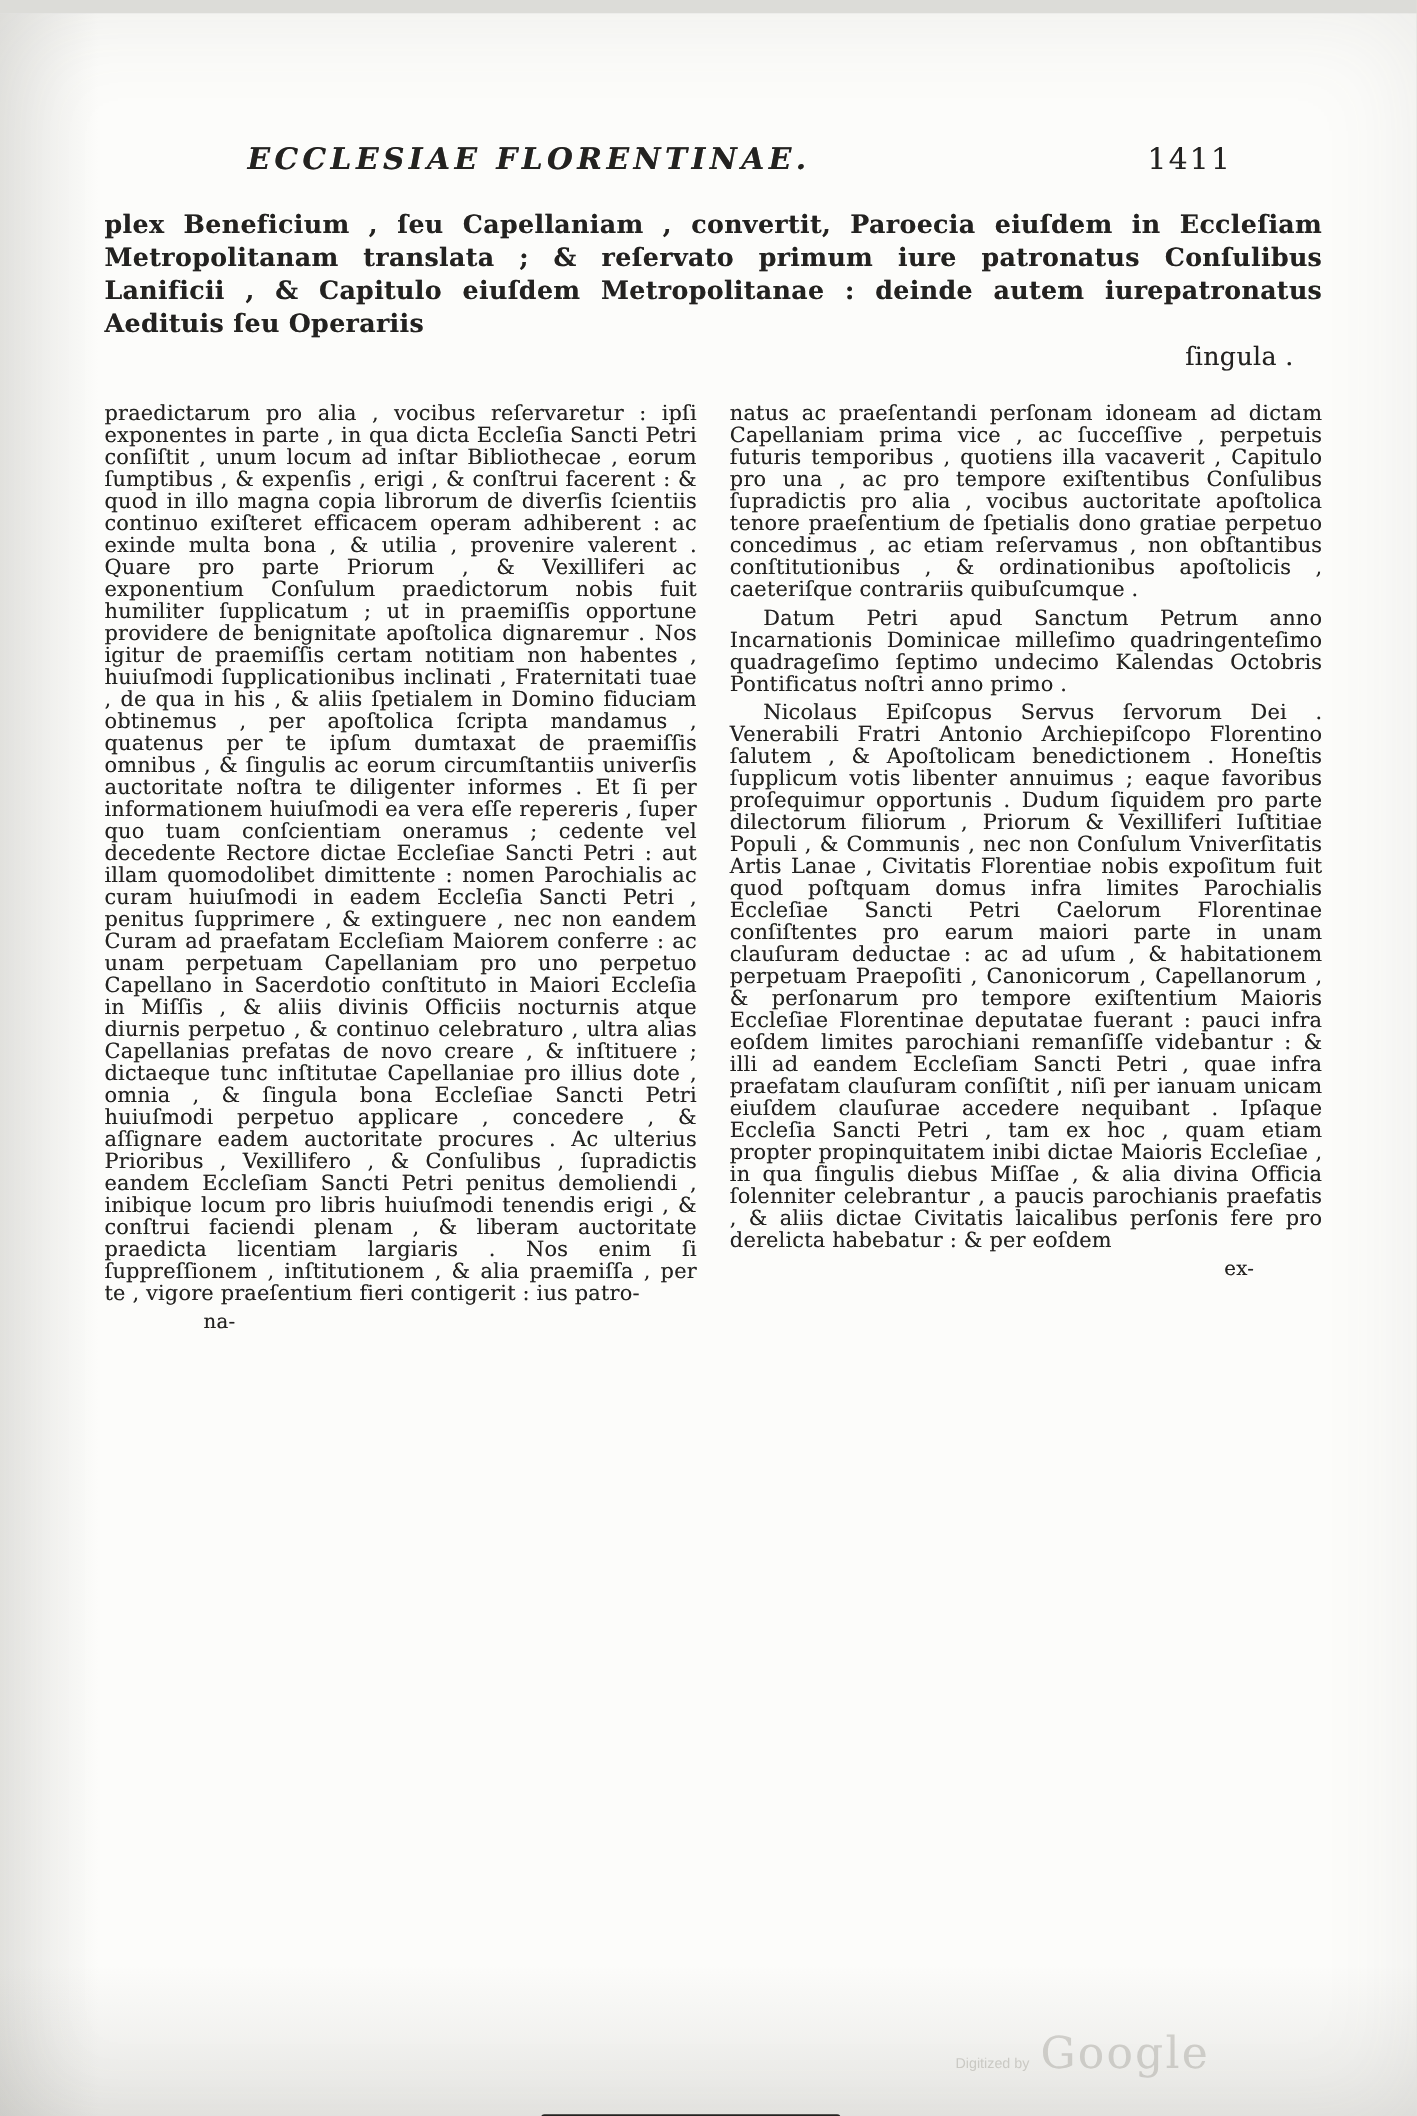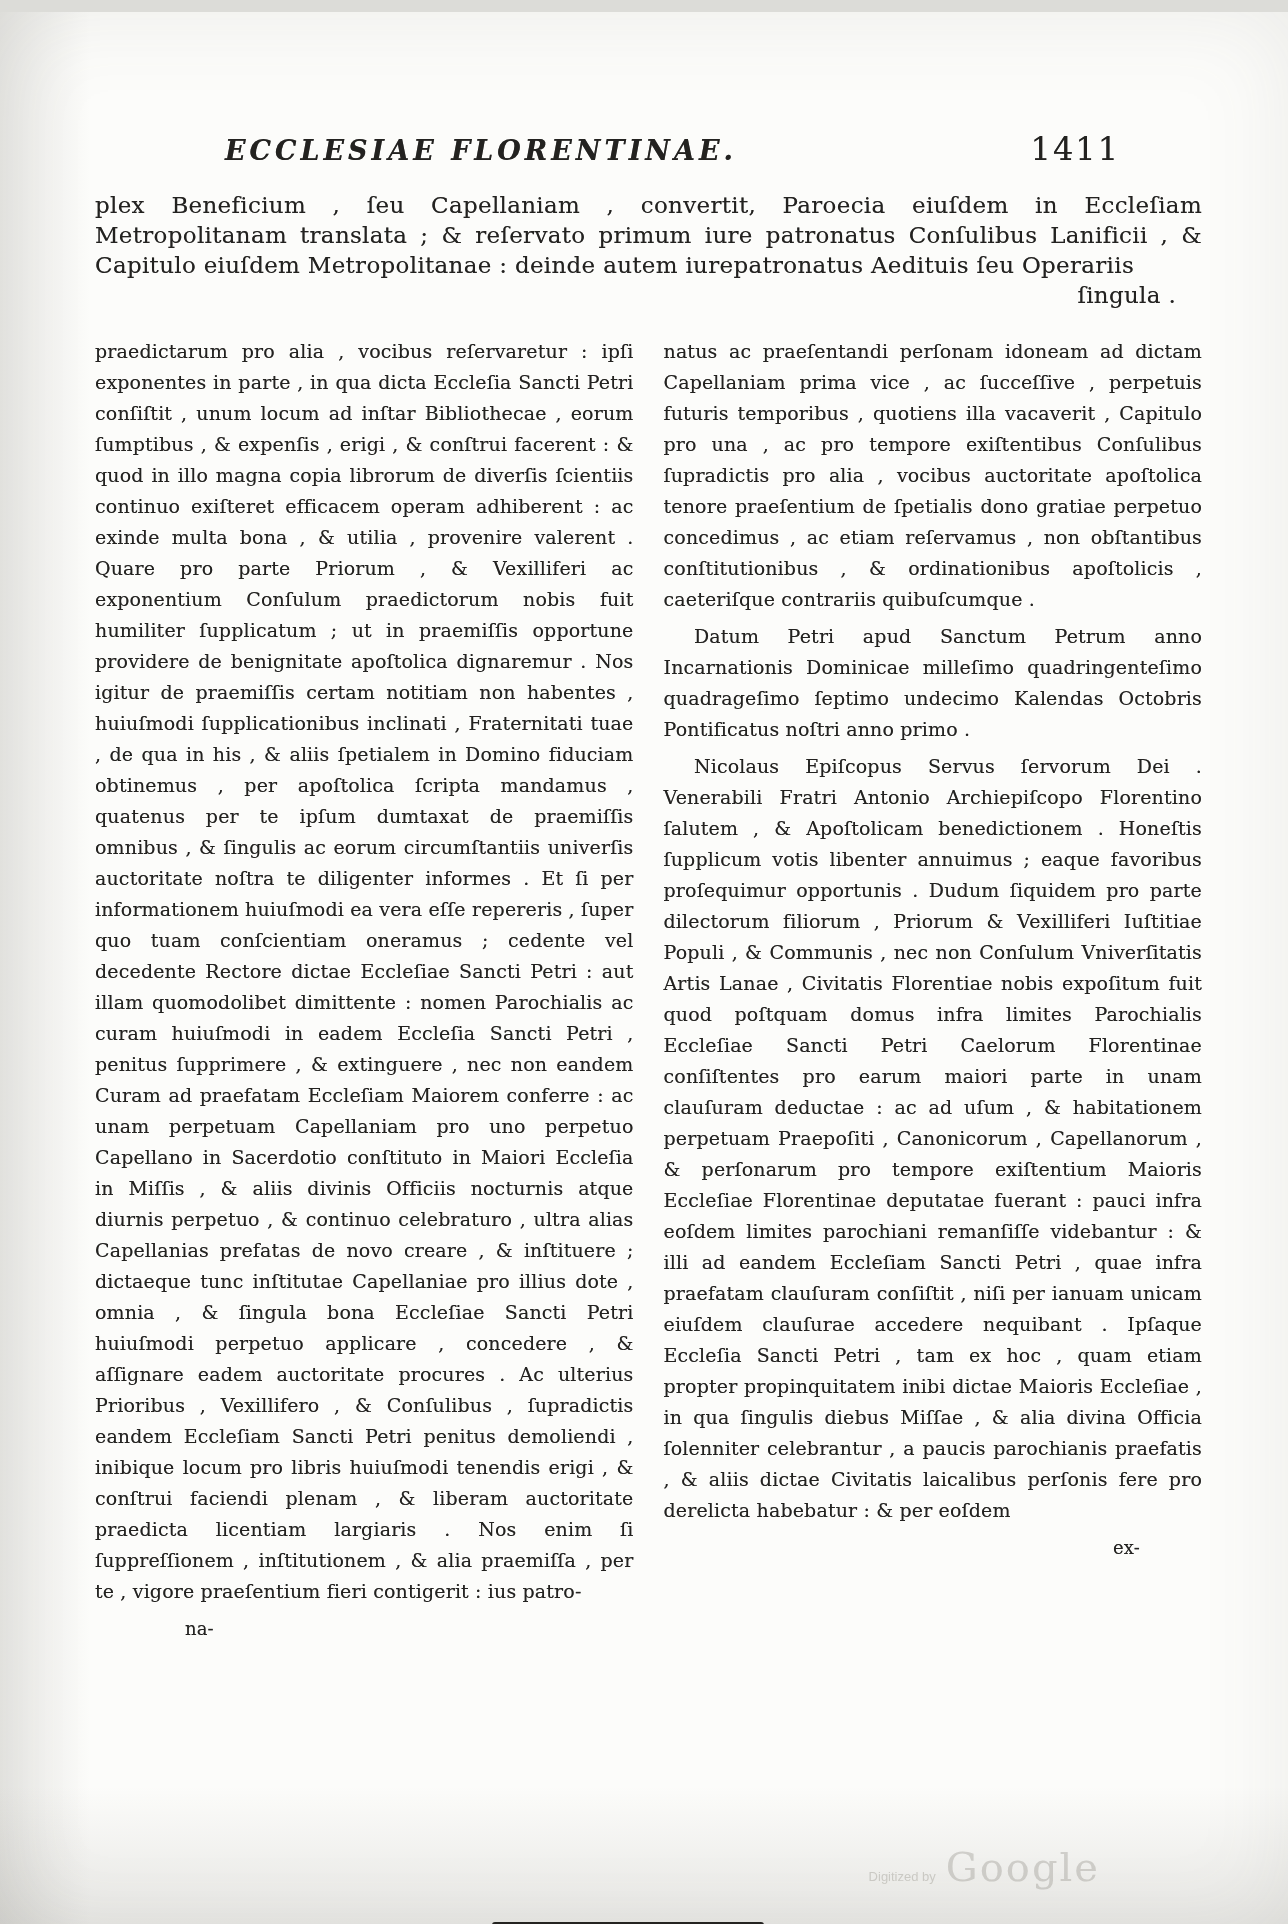--- a/index.html
+++ b/index.html
@@ -39,42 +39,42 @@
     margin-left: 130px;
     font-style: italic;
     font-weight: 600;
     font-size: 27px;
     letter-spacing: 4px;
     text-shadow: 0 0 0.6px rgba(20,20,20,0.55);
   }
   .page-number {
     margin-left: auto;
     margin-right: 82px;
-    font-size: 32px;
+    font-size: 27px;
     letter-spacing: 2px;
     text-shadow: 0 0 0.6px rgba(20,20,20,0.55);
   }
 
   .intro {
     margin-top: 20px;
     font-size: 23px;
     line-height: 30px;
     letter-spacing: 0.3px;
     text-shadow: 0 0 0.5px rgba(25,25,25,0.45);
   }
   .intro p { margin: 0; }
-  .intro-main { text-align: justify; }
+  .intro-main { text-align: justify; font-weight: bold; }
   .intro-last { text-align: right; padding-right: 26px; }
 
   .columns {
     margin-top: 26px;
     display: flex;
     gap: 30px;
     font-size: 19px;
-    line-height: 31px;
+    line-height: 20px;
     letter-spacing: 0.15px;
     text-shadow: 0 0 0.5px rgba(25,25,25,0.45);
   }
   .col { flex: 1 1 0; min-width: 0; }
   .body-par {
     margin: 0 0 6px 0;
     text-align: justify;
   }
   .indent { text-indent: 1.6em; }
   .tenor {

